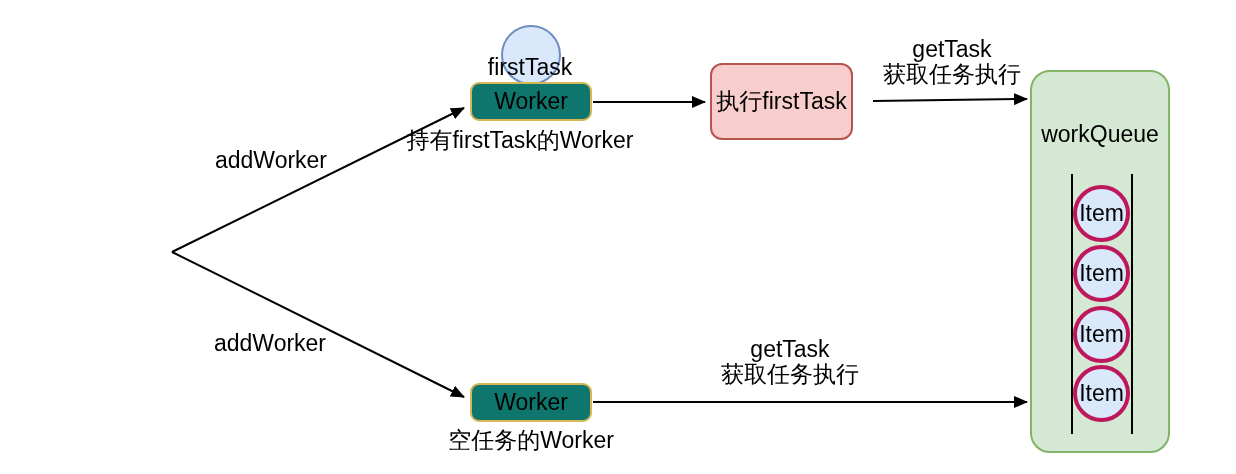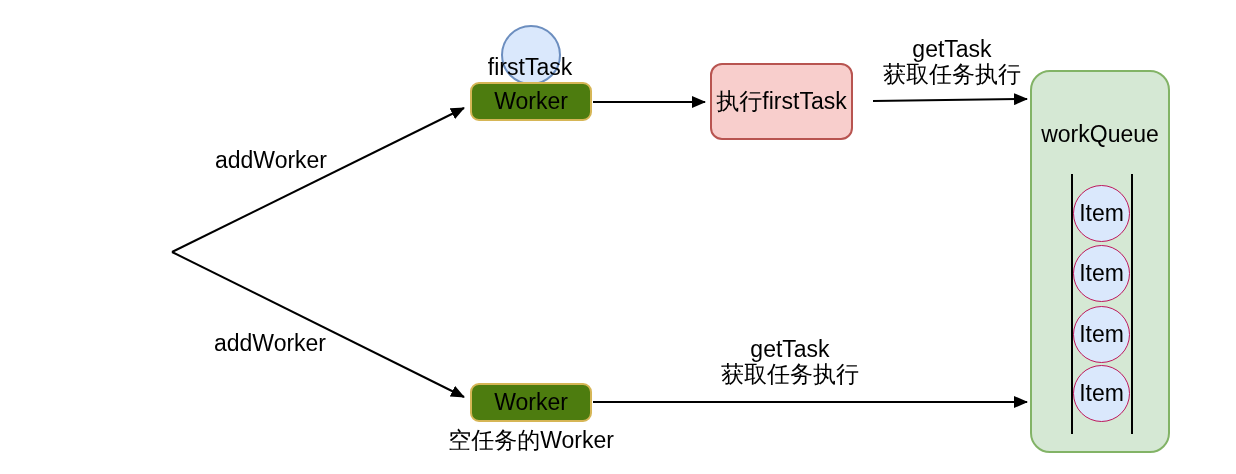--- a/index.html
+++ b/index.html
@@ -21,21 +21,21 @@
     font-size: 23px;
     white-space: nowrap;
     z-index: 2;
   }
   .node-red {
     background: #f8cecc;
     border: 2px solid #b85450;
     border-radius: 12px;
   }
   .node-yellow {
-    background: #4d7c0f;
+    background: #0f766e;
     border: 2px solid #d6b656;
     border-radius: 9px;
   }
   #thread-request { left: 11px; top: 212px; width: 158px; height: 79px; }
   #worker-top     { left: 470px; top: 82px;  width: 122px; height: 39px; }
   #worker-bottom  { left: 470px; top: 383px; width: 122px; height: 39px; }
   #exec-first-task{ left: 710px; top: 63px;  width: 143px; height: 77px; }
 
   #first-task-circle {
     position: absolute;
@@ -96,21 +96,21 @@
     background: #000000;
   }
   #queue-rail-left  { left: 39px; }
   #queue-rail-right { left: 99px; }
   .queue-item {
     position: absolute;
     left: 41px;
     width: 57px; height: 57px;
     border-radius: 50%;
     background: #dae8fc;
-    border: 1px solid #be185d;
+    border: 4px solid #be185d;
     display: flex;
     align-items: center;
     justify-content: center;
     font-size: 23px;
   }
   #queue-item-0 { top: 113px; }
   #queue-item-1 { top: 173px; }
   #queue-item-2 { top: 234px; }
   #queue-item-3 { top: 293px; }
 </style>
@@ -160,20 +160,21 @@
     </defs>
     <line x1="172" y1="252" x2="464" y2="108" stroke="#000000" stroke-width="2" marker-end="url(#arrowhead)"></line>
     <line x1="172" y1="252" x2="464" y2="397" stroke="#000000" stroke-width="2" marker-end="url(#arrowhead)"></line>
     <line x1="593" y1="102" x2="705" y2="102" stroke="#000000" stroke-width="2" marker-end="url(#arrowhead)"></line>
     <line x1="873" y1="101" x2="1027" y2="99" stroke="#000000" stroke-width="2" marker-end="url(#arrowhead)"></line>
     <line x1="593" y1="402" x2="1027" y2="402" stroke="#000000" stroke-width="2" marker-end="url(#arrowhead)"></line>
   </svg>
 
   <div class="floating-label" id="first-task-label">firstTask</div>
 
+  <div class="floating-label" id="caption-worker-top">持有firstTask的Worker</div>
 
   <div class="floating-label" id="caption-worker-bottom">空任务的Worker</div>
 
   <div class="floating-label" id="label-add-worker-top">addWorker</div>
 
   <div class="floating-label" id="label-add-worker-bottom">addWorker</div>
 
   <div class="floating-label" id="label-get-task-top">
     <div>getTask</div>
     <div>获取任务执行</div>

